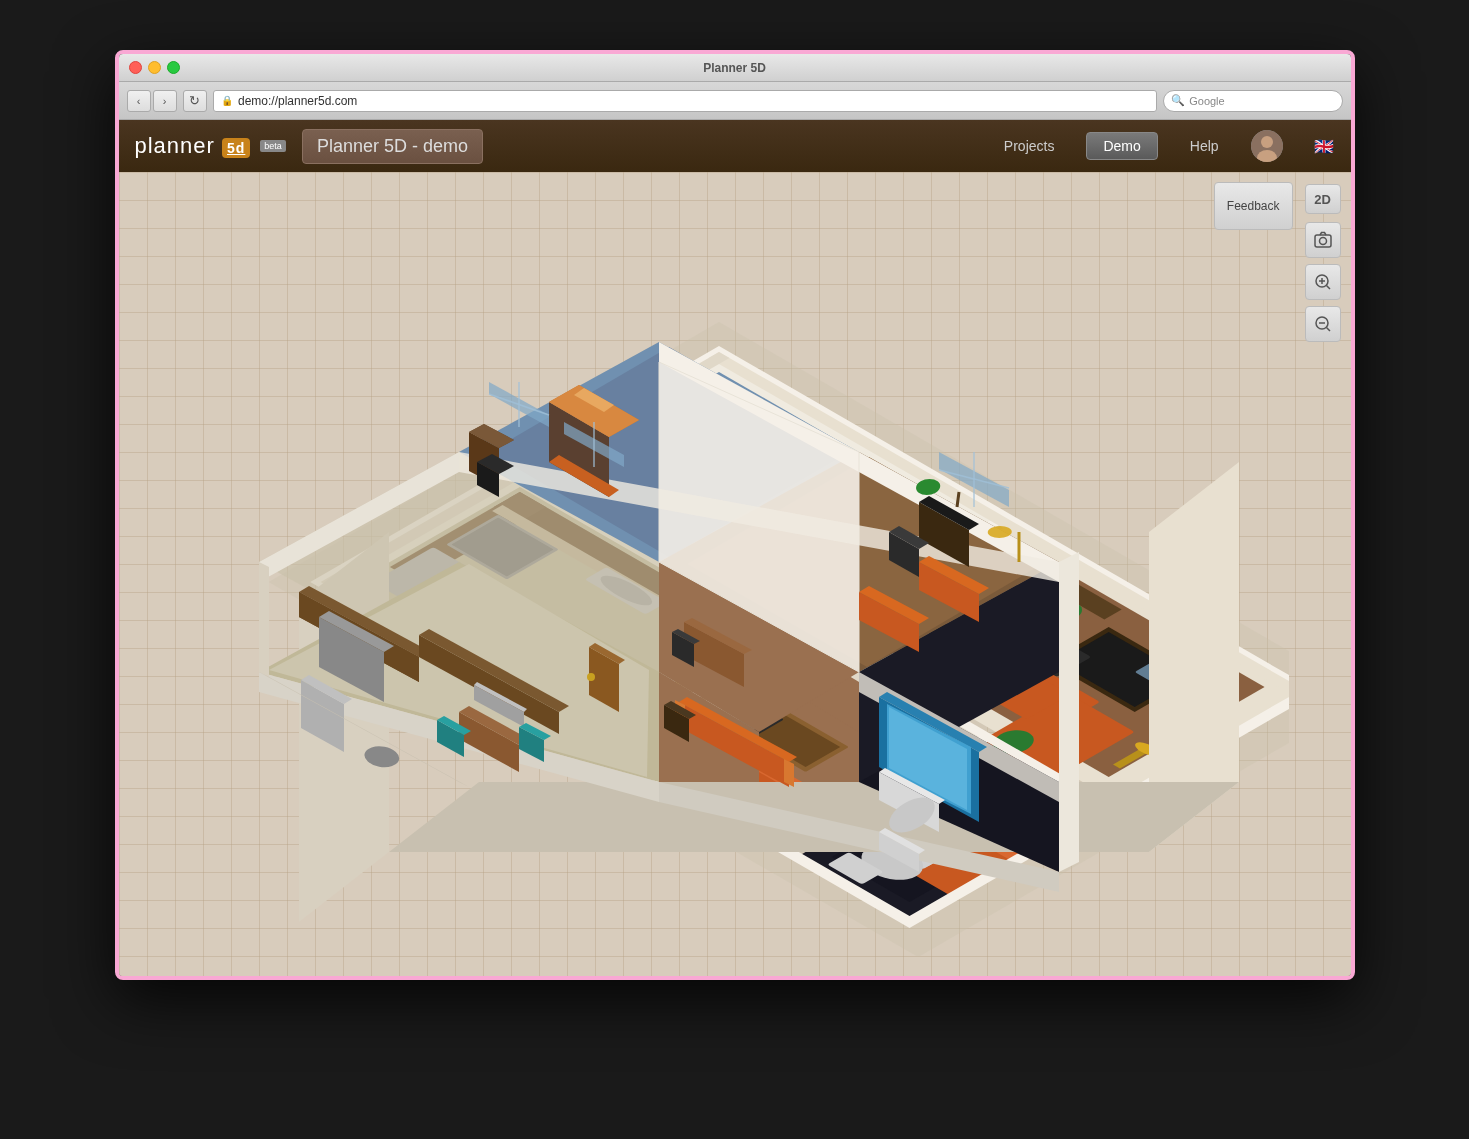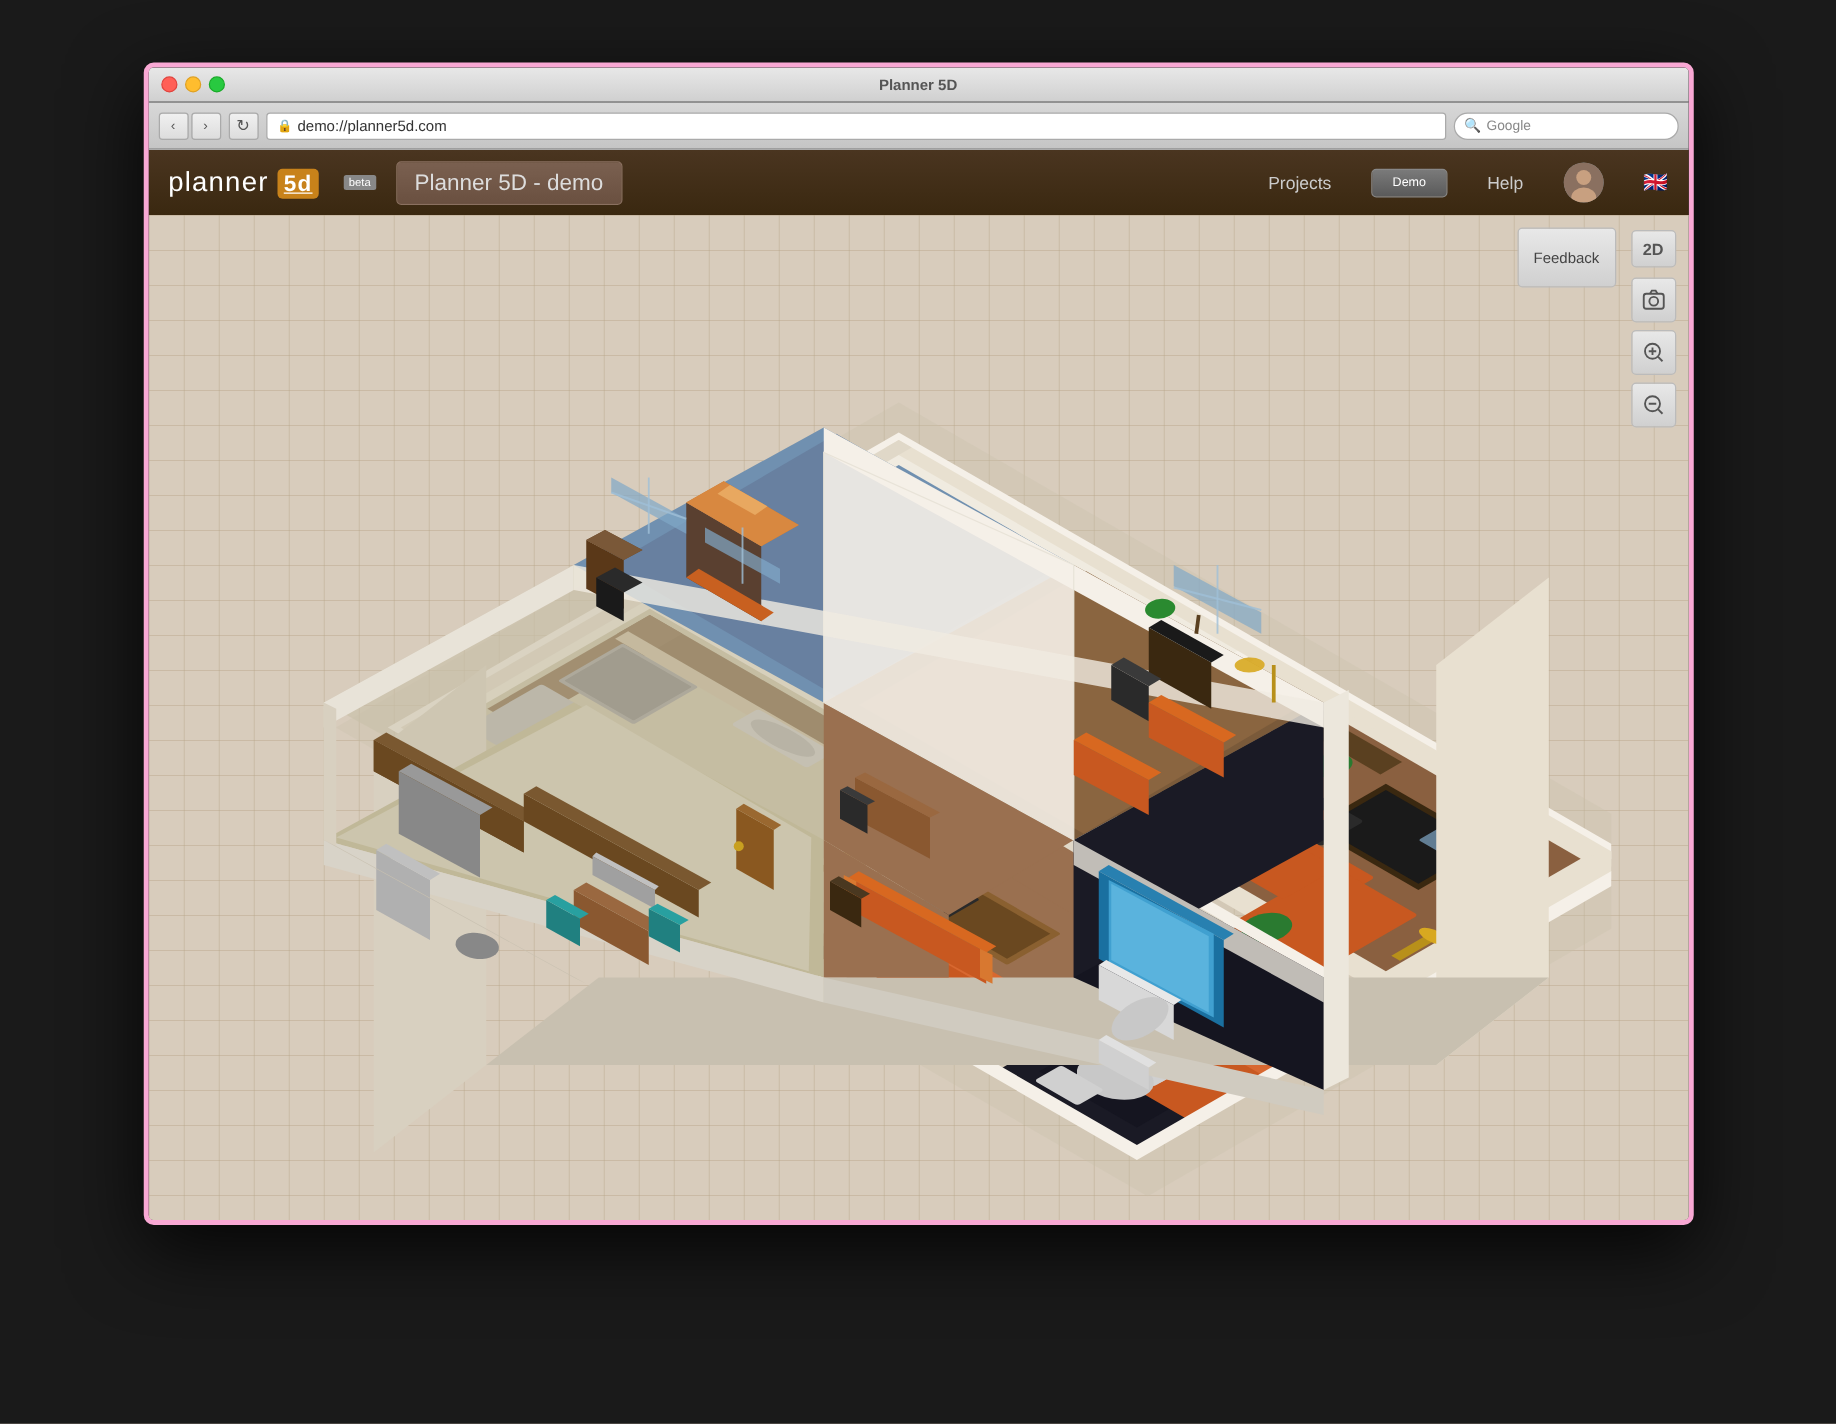--- a/index.html
+++ b/index.html
@@ -158,33 +158,33 @@
       color: white;
       font-size: 22px;
       font-weight: 300;
       letter-spacing: 1px;
     }
 
     .logo-box {
       background: #c8821a;
       border-radius: 4px;
       padding: 2px 5px;
-      font-size: 18px;
+      font-size: 14px;
       font-weight: bold;
       color: white;
       text-decoration: underline;
     }
 
     .beta-badge {
       background: #888;
       color: white;
       font-size: 9px;
       padding: 1px 4px;
       border-radius: 2px;
-      margin-left: 12px;
+      margin-left: 2px;
     }
 
     .project-name-tab {
       background: linear-gradient(to bottom, #7a6050, #6a5040);
       border: 1px solid #8a7060;
       border-radius: 4px;
       padding: 6px 14px;
       color: #ddd;
       font-size: 18px;
       margin-left: 16px;
@@ -203,21 +203,21 @@
       font-size: 14px;
       cursor: pointer;
     }
 
     .demo-btn {
       background: linear-gradient(to bottom, #7a7a7a, #5a5a5a);
       border: 1px solid #888;
       border-radius: 4px;
       padding: 5px 16px;
       color: white;
-      font-size: 10px;
+      font-size: 14px;
       cursor: pointer;
     }
 
     .avatar {
       width: 32px;
       height: 32px;
       border-radius: 50%;
       background: #888;
       overflow: hidden;
       display: flex;

